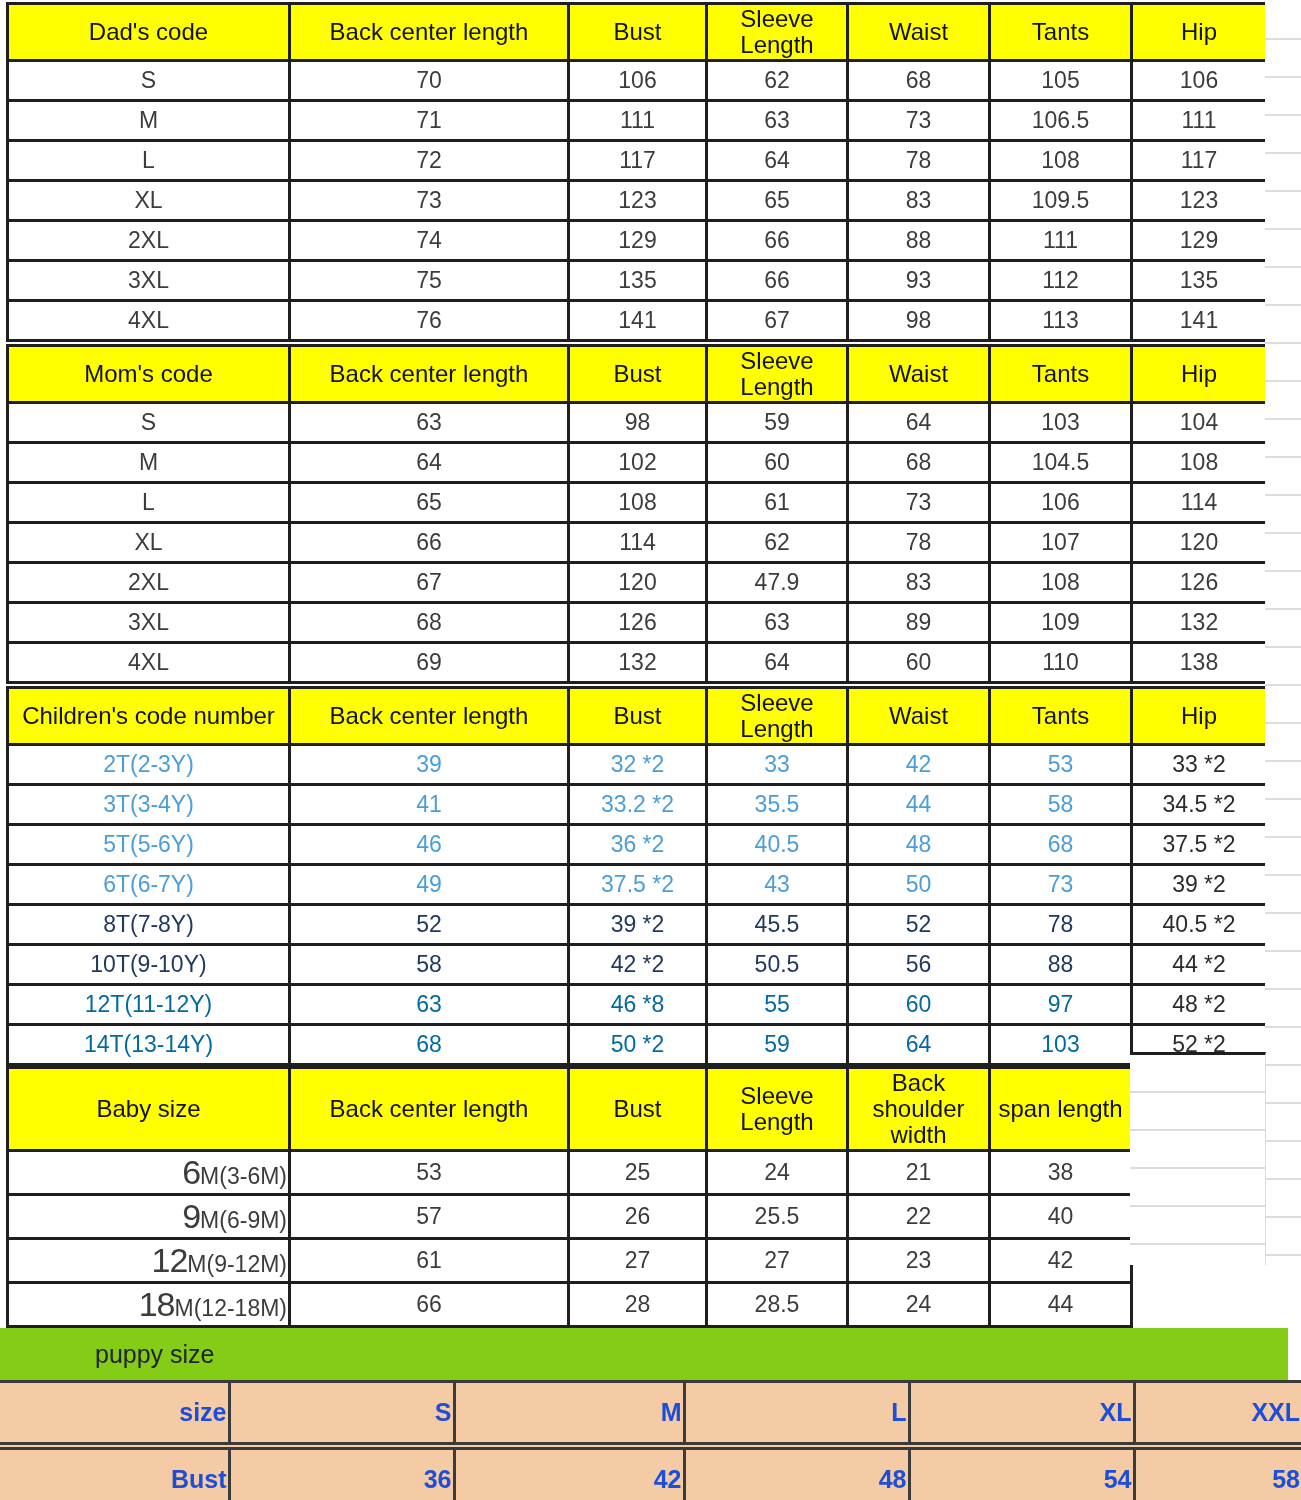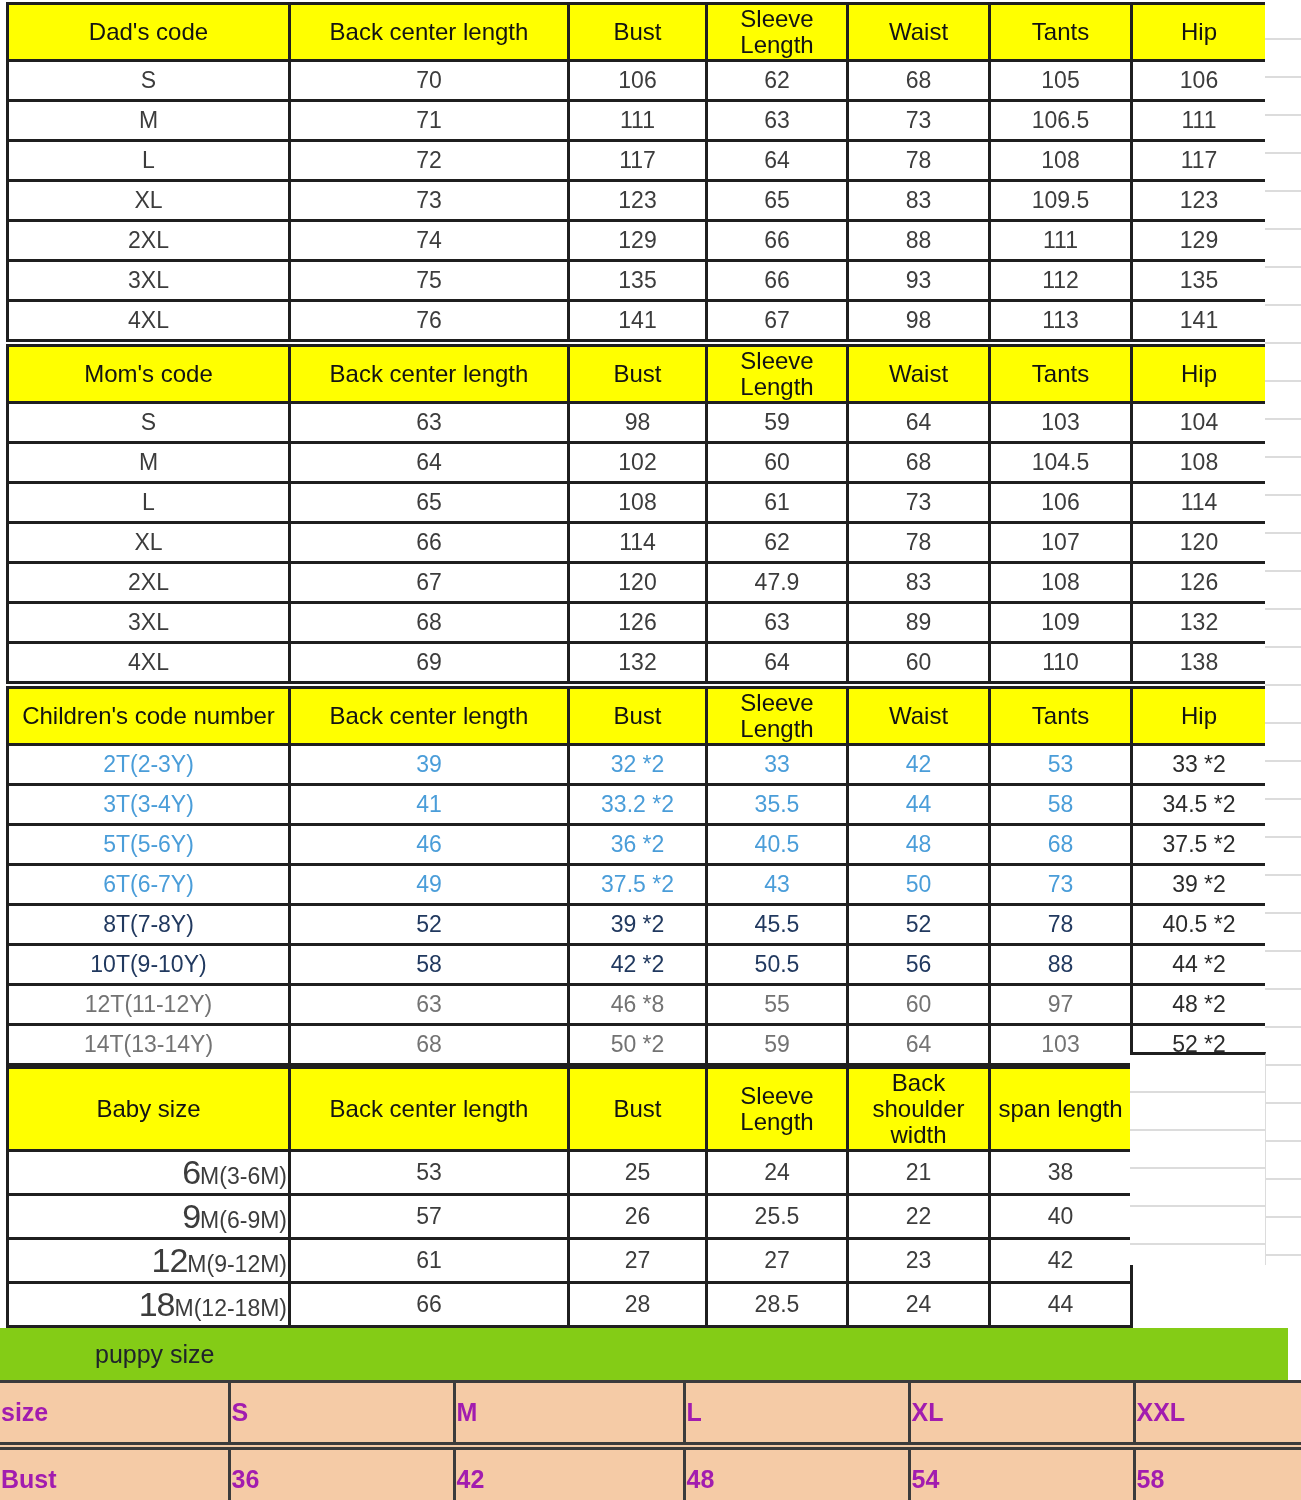--- a/index.html
+++ b/index.html
@@ -22,33 +22,33 @@
   .ft tr.dr td,.bt tr.dr td{height:35px;font-size:23px;color:#3c3c3c;}
   .ft col.c0{width:282px}.ft col.c1{width:279px}.ft col.c2{width:138px}
   .ft col.c3{width:141px}.ft col.c4{width:142px}.ft col.c5{width:142px}.ft col.c6{width:135px}
   .bt col.c0{width:282px}.bt col.c1{width:279px}.bt col.c2{width:138px}
   .bt col.c3{width:141px}.bt col.c4{width:142px}.bt col.c5{width:142px}
   .sm{font-size:21px;}
 
   
   .ft tr.blue td{color:#4a9dd9;}
   .ft tr.navy td{color:#21395f;}
-  .ft tr.red td{color:#737373;}
+  .ft tr.red td{color:#0369a1;}
   .ft tr.dr td.hip{color:#2c2c2c;margin-top:32px;}
 
   
   .bt td.bl{text-align:right;padding-left:2px;font-size:23px;color:#2e2e2e;}
   .bt td.bl .big{font-size:34px;letter-spacing:-1px;}
 
   
   .pbar{width:1288px;height:52px;background:#84cc16;}
   .pbar span{display:inline-block;margin-left:95px;line-height:52px;font-size:25px;color:#20242b;}
   .pt{width:1301px;}
-  .pt td{border:3px solid #3b3b3b;background:#f5cba6;height:57px;text-align:left;
-    font-size:25px;font-weight:bold;color:#a21caf;}
+  .pt td{border:3px solid #3b3b3b;background:#f5cba6;height:57px;text-align:right;
+    font-size:25px;font-weight:bold;color:#1d4ed8;}
   .pt tr+tr td{border-top:8px double #3b3b3b;}
   .pt td:first-child{border-left:none;}
   .pt td:last-child{border-right:none;}
   .pt col.p0{width:229px}.pt col.p1{width:225px}.pt col.p2{width:230px}
   .pt col.p3{width:225px}.pt col.p4{width:225px}.pt col.p5{width:167px}
   .ft{margin-top:2px;}
 </style>
 </head>
 <body>
 

